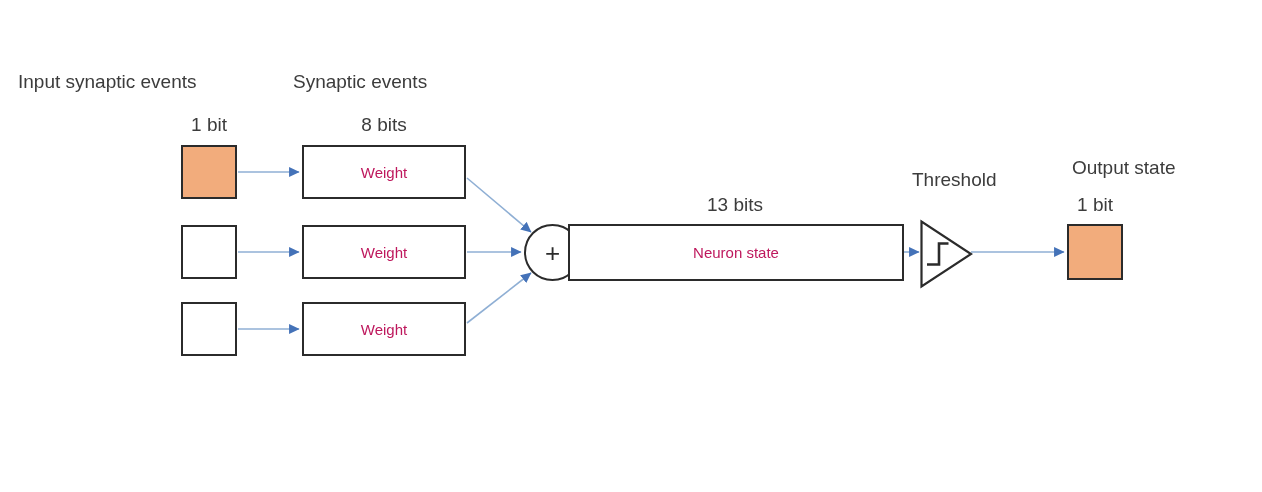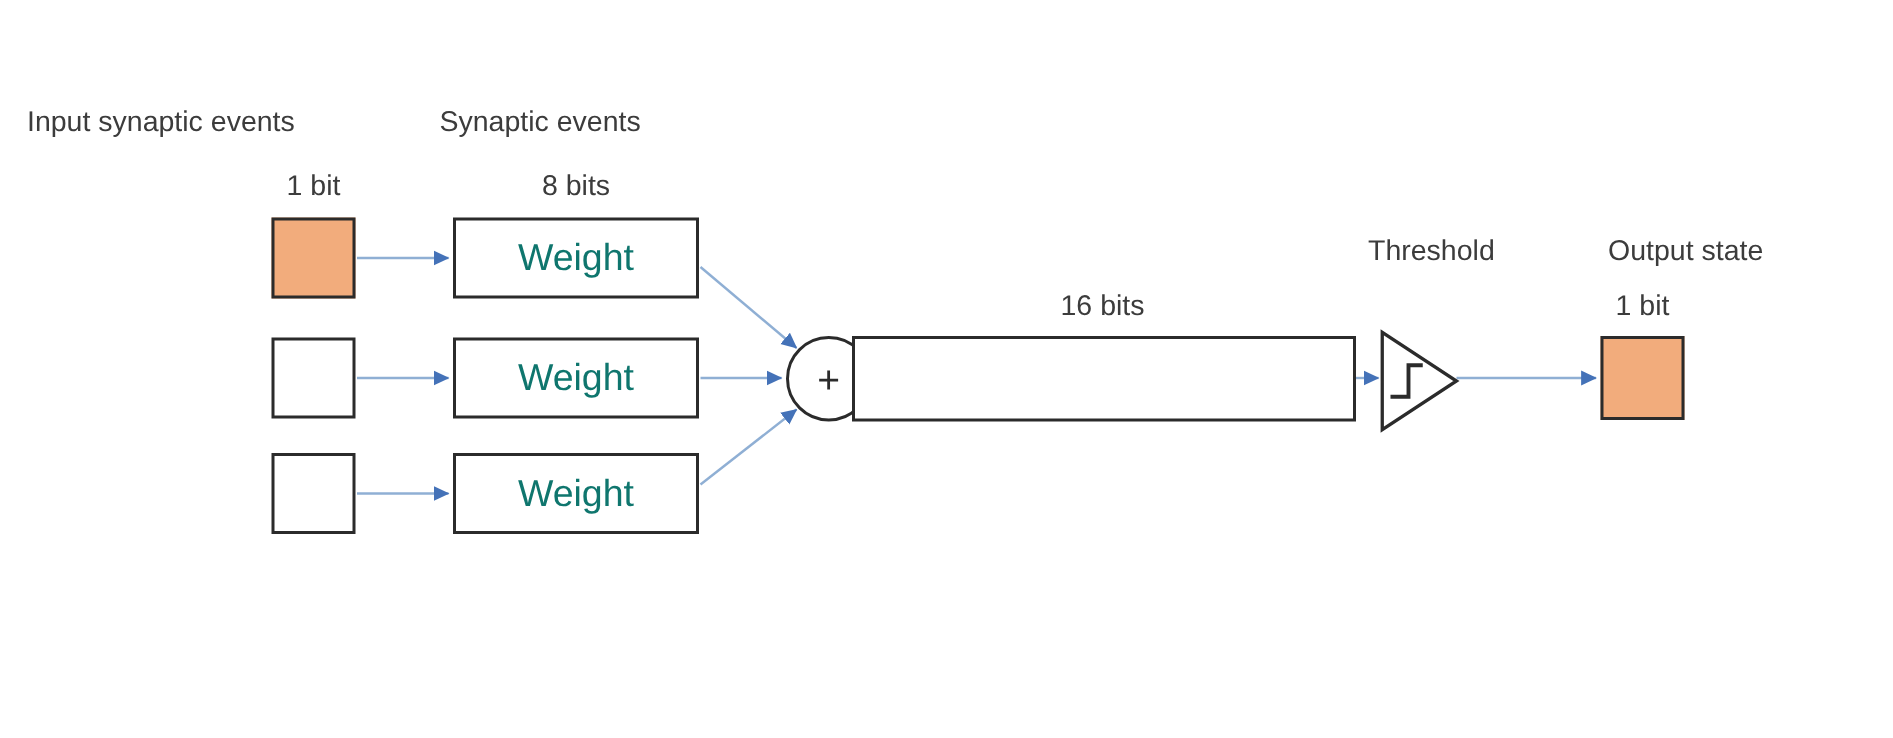--- a/index.html
+++ b/index.html
@@ -3,21 +3,21 @@
 <meta charset="utf-8">
 <style>
   html,body{margin:0;padding:0;background:#ffffff;}
   body{width:1262px;height:492px;font-family:"Liberation Sans",sans-serif;}
   #canvas{position:relative;width:1262px;height:396px;background:#ffffff;overflow:hidden;text-align:center;}
   .lbl{position:absolute;color:#3c3c3c;font-size:19px;line-height:22px;white-space:nowrap;}
   .lbl.ctr{transform:translateX(-50%);}
   .box{position:absolute;box-sizing:border-box;border:2px solid #2b2b2b;background:#ffffff;}
   .box.ev{background:#f2ac7c;}
   .boxtxt{position:absolute;display:flex;align-items:center;justify-content:center;
-          color:#0f766e;font-size:25px;white-space:nowrap;pointer-events:none;border-radius:10px;}
+          color:#be185d;font-size:15px;white-space:nowrap;pointer-events:none;border-radius:10px;}
   svg.wires{position:absolute;left:0;top:0;width:1262px;height:492px;overflow:visible;}
   .plus{position:absolute;display:flex;align-items:center;justify-content:center;
         color:#2b2b2b;font-size:26px;line-height:1;}
 </style>
 </head>
 <body>
 
 <div id="canvas">
 
   <svg class="wires" viewBox="0 0 1262 492">
@@ -37,45 +37,46 @@
       <line x1="467" y1="323" x2="531" y2="273"></line>
 
       <line x1="904" y1="252" x2="919" y2="252"></line>
 
       <line x1="971" y1="252" x2="1064" y2="252"></line>
     </g>
   </svg>
 
   <div class="lbl" style="left:18px;top:71px;">Input synaptic events</div>
   <div class="lbl" style="left:293px;top:71px;">Synaptic events</div>
-  <div class="lbl" style="left:912px;top:157px;">Threshold</div>
+  <div class="lbl" style="left:912px;top:169px;">Threshold</div>
   <div class="lbl" style="left:1072px;top:157px;">Output state</div>
 
   <div class="lbl ctr" style="left:209px;top:114px;">1 bit</div>
   <div class="lbl ctr" style="left:384px;top:114px;">8 bits</div>
-  <div class="lbl ctr" style="left:735px;top:194px;">16 bits</div>
+  <div class="lbl ctr" style="left:735px;top:194px;">13 bits</div>
   <div class="lbl ctr" style="left:1095px;top:194px;">1 bit</div>
 
   <div class="box ev" style="left:181px;top:145px;width:56px;height:54px;"></div>
   <div class="box" style="left:181px;top:225px;width:56px;height:54px;"></div>
   <div class="box" style="left:181px;top:302px;width:56px;height:54px;"></div>
 
   <div class="box" style="left:302px;top:145px;width:164px;height:54px;"></div>
   <div class="boxtxt" style="left:302px;top:145px;width:164px;height:54px;">Weight</div>
 
   <div class="box" style="left:302px;top:225px;width:164px;height:54px;"></div>
   <div class="boxtxt" style="left:302px;top:225px;width:164px;height:54px;">Weight</div>
 
   <div class="box" style="left:302px;top:302px;width:164px;height:54px;"></div>
   <div class="boxtxt" style="left:302px;top:302px;width:164px;height:54px;">Weight</div>
 
   <div class="box" style="left:524px;top:224px;width:57px;height:57px;border-radius:50%;"></div>
   <div class="plus" style="left:524px;top:224px;width:57px;height:57px;">+</div>
 
   <div class="box" style="left:568px;top:224px;width:336px;height:57px;"></div>
+  <div class="boxtxt" style="left:568px;top:224px;width:336px;height:57px;">Neuron state</div>
 
   <svg style="position:absolute;left:917px;top:218px;width:60px;height:72px;overflow:visible;" viewBox="0 0 60 72">
     <path d="M4.5,3.5 L4.5,68.5 L54,36 z" fill="#ffffff" stroke="#2b2b2b" stroke-width="2.2" stroke-linejoin="miter"></path>
     <path d="M10,46.5 L22,46.5 L22,25.5 L31.5,25.5" fill="none" stroke="#2b2b2b" stroke-width="2.6" stroke-linecap="butt" stroke-linejoin="miter"></path>
   </svg>
 
   <div class="box ev" style="left:1067px;top:224px;width:56px;height:56px;"></div>
 
 </div>
 

